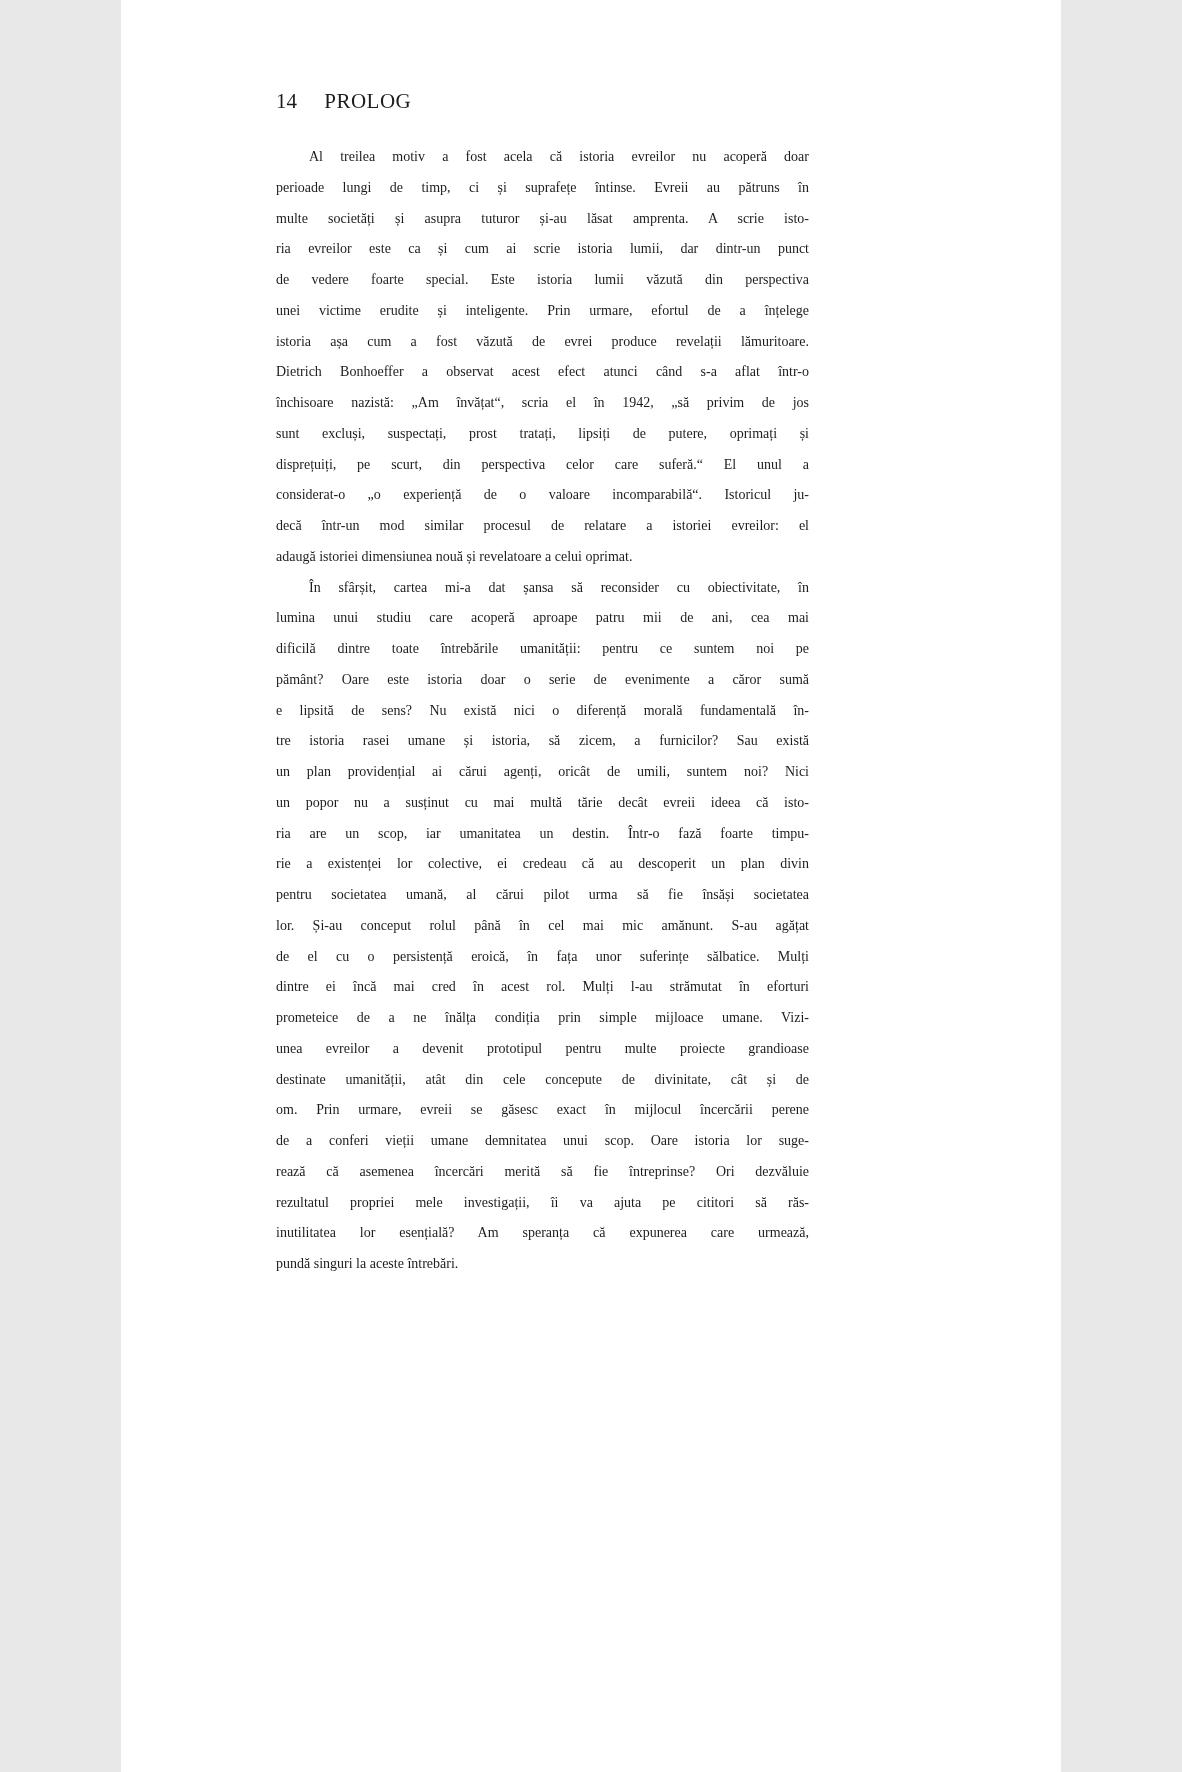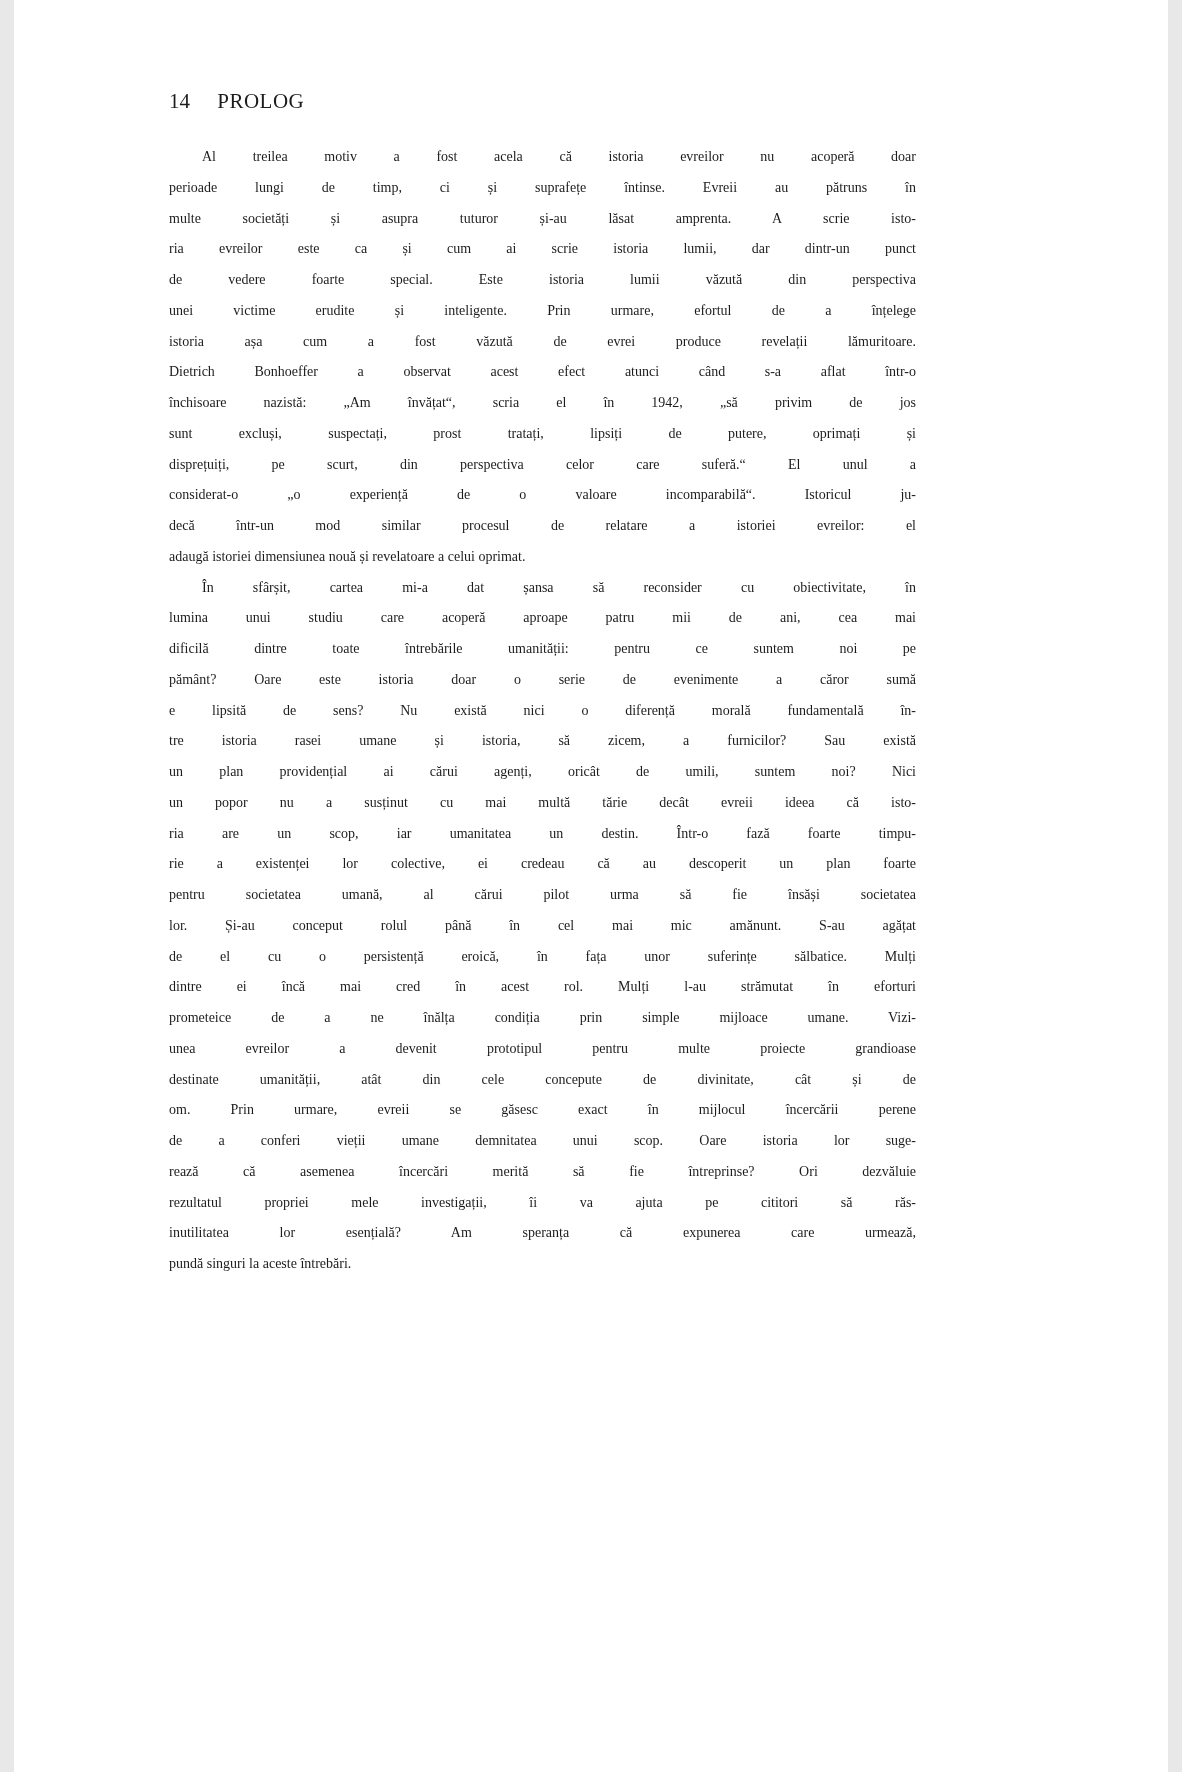--- a/index.html
+++ b/index.html
@@ -2,21 +2,21 @@
 <html lang="ro"><head>
 <meta charset="utf-8">
 <style>
   html, body {
     margin: 0;
     padding: 0;
     background: #e8e8e8;
   }
   .page {
     position: relative;
-    width: 1154px;
+    width: 940px;
     height: 1772px;
     margin: 0 auto;
     background: #ffffff;
     color: #1c1c1c;
     font-family: "Liberation Serif", "DejaVu Serif", serif;
     box-sizing: border-box;
     padding: 88px 252px 0 155px;
     overflow: hidden;
   }
   .page-header {
@@ -81,21 +81,21 @@
       <div class="paragraph">
         <div class="line indent">În sfârșit, cartea mi-a dat șansa să reconsider cu obiectivitate, în</div>
         <div class="line">lumina unui studiu care acoperă aproape patru mii de ani, cea mai</div>
         <div class="line">dificilă dintre toate întrebările umanității: pentru ce suntem noi pe</div>
         <div class="line">pământ? Oare este istoria doar o serie de evenimente a căror sumă</div>
         <div class="line">e lipsită de sens? Nu există nici o diferență morală fundamentală în-</div>
         <div class="line">tre istoria rasei umane și istoria, să zicem, a furnicilor? Sau există</div>
         <div class="line">un plan providențial ai cărui agenți, oricât de umili, suntem noi? Nici</div>
         <div class="line">un popor nu a susținut cu mai multă tărie decât evreii ideea că isto-</div>
         <div class="line">ria are un scop, iar umanitatea un destin. Într-o fază foarte timpu-</div>
-        <div class="line">rie a existenței lor colective, ei credeau că au descoperit un plan foarte</div>
+        <div class="line">rie a existenței lor colective, ei credeau că au descoperit un plan divin</div>
         <div class="line">pentru societatea umană, al cărui pilot urma să fie însăși societatea</div>
         <div class="line">lor. Și-au conceput rolul până în cel mai mic amănunt. S-au agățat</div>
         <div class="line">de el cu o persistență eroică, în fața unor suferințe sălbatice. Mulți</div>
         <div class="line">dintre ei încă mai cred în acest rol. Mulți l-au strămutat în eforturi</div>
         <div class="line">prometeice de a ne înălța condiția prin simple mijloace umane. Vizi-</div>
         <div class="line">unea evreilor a devenit prototipul pentru multe proiecte grandioase</div>
         <div class="line">destinate umanității, atât din cele concepute de divinitate, cât și de</div>
         <div class="line">om. Prin urmare, evreii se găsesc exact în mijlocul încercării perene</div>
         <div class="line">de a conferi vieții umane demnitatea unui scop. Oare istoria lor suge-</div>
         <div class="line">rează că asemenea încercări merită să fie întreprinse? Ori dezvăluie</div>

